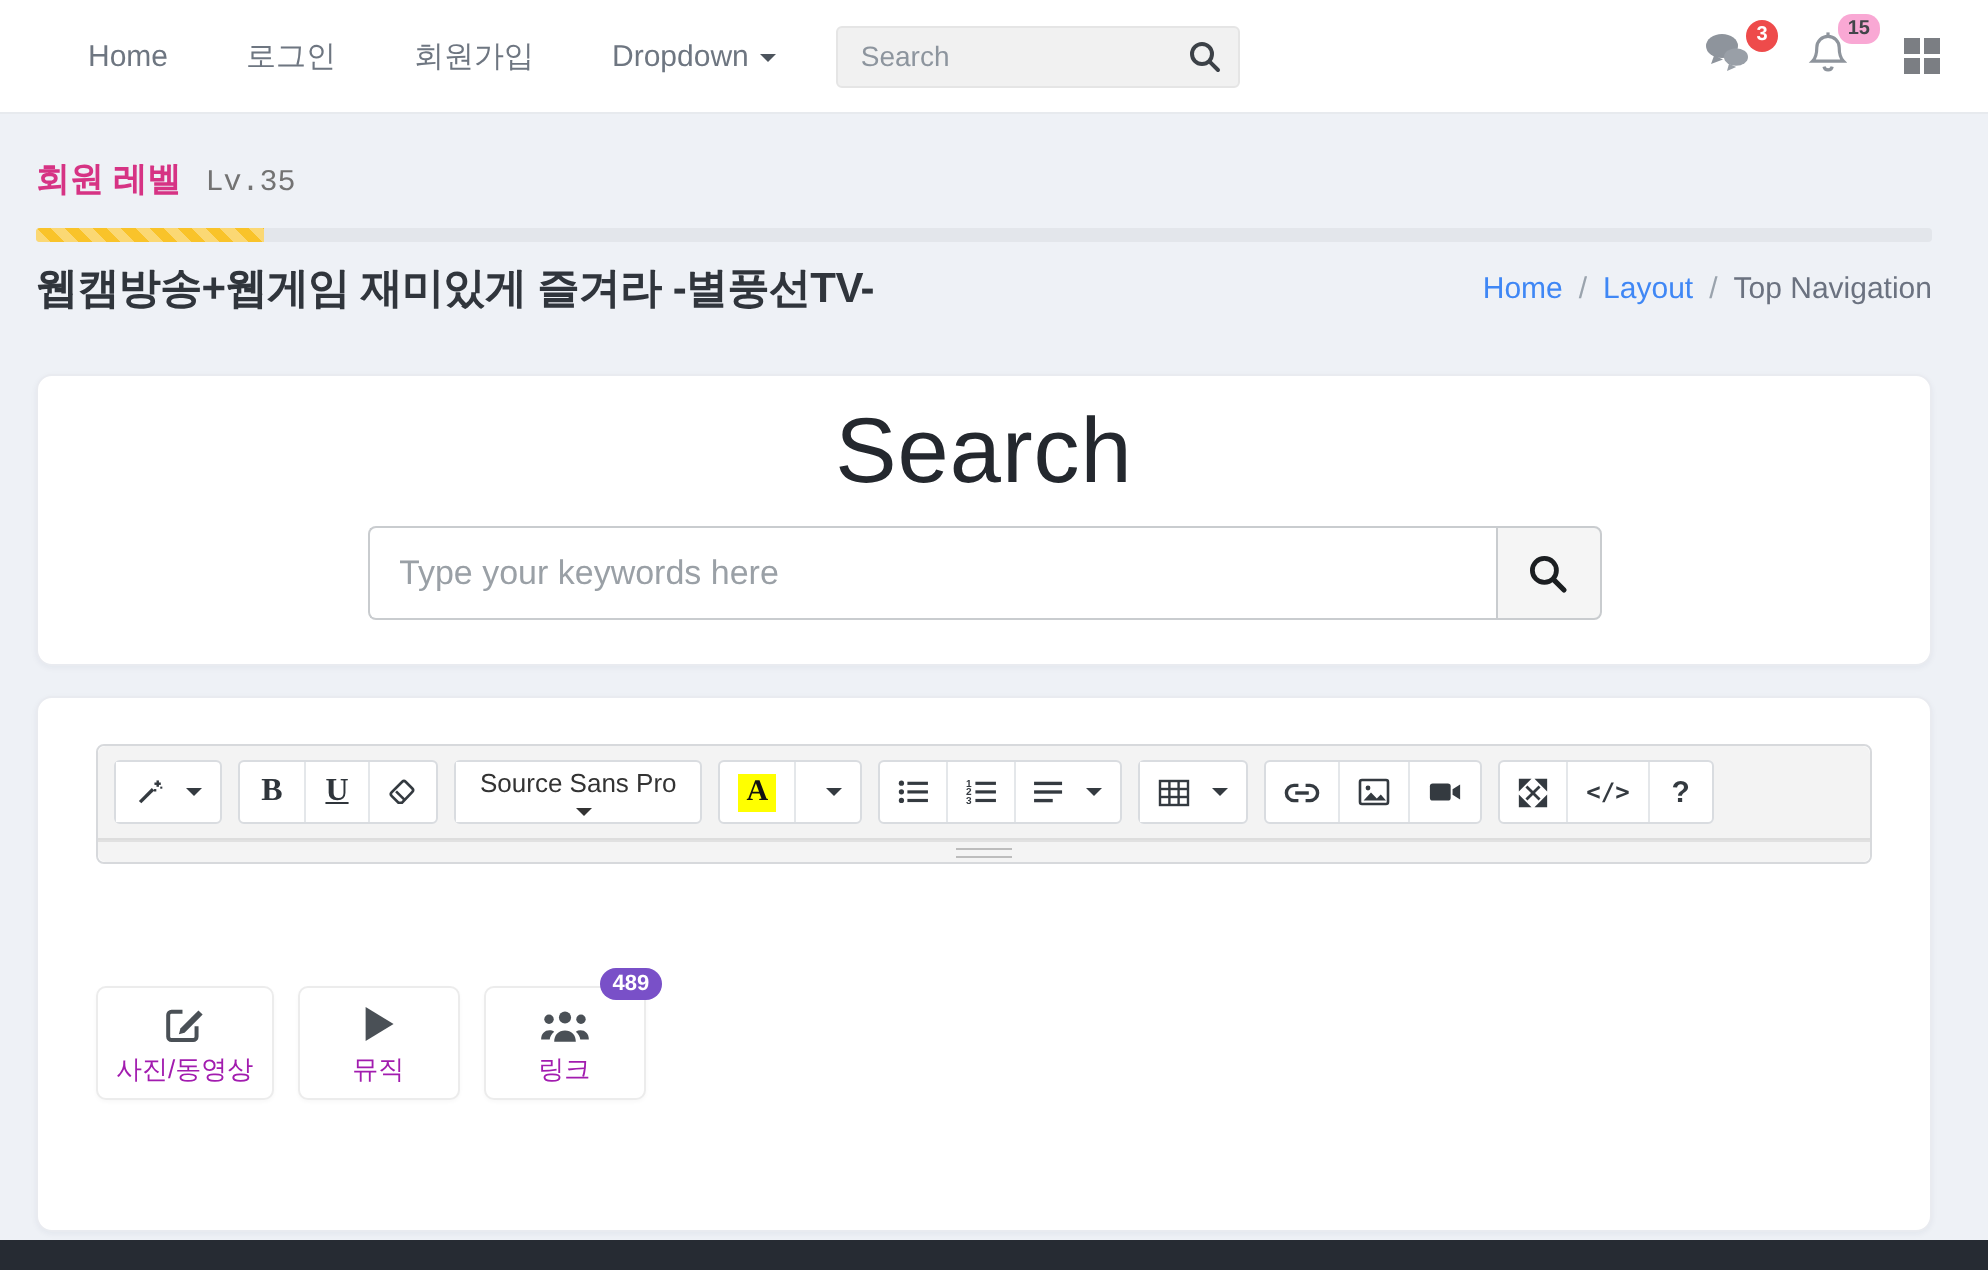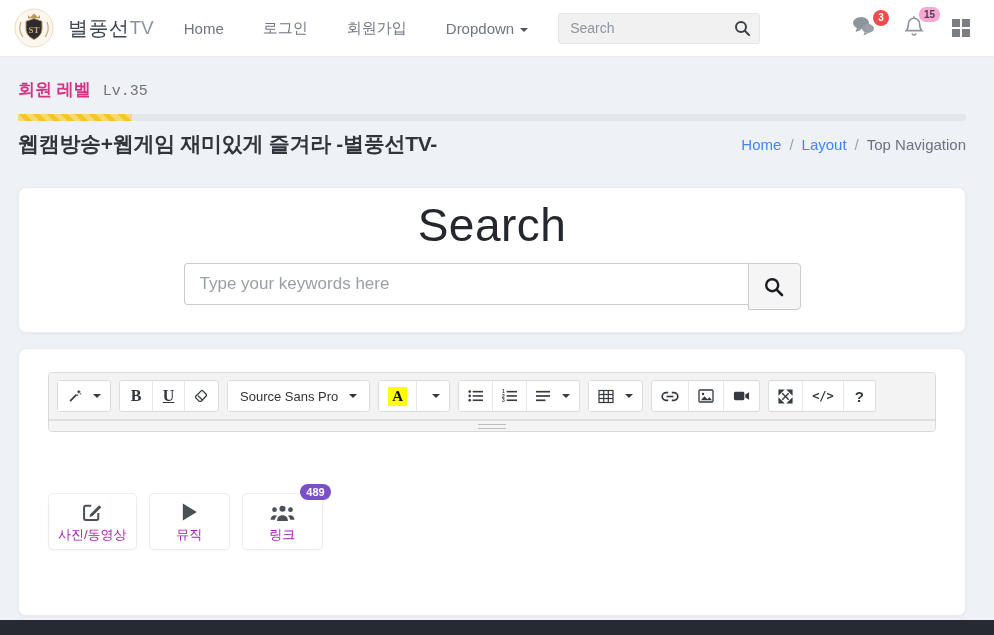--- a/index.html
+++ b/index.html
@@ -51,41 +51,41 @@
   .breadcrumb a { color:#3f87f5; text-decoration:none; cursor:pointer; }
   .breadcrumb .sep { color:#9aa3ad; }
 
   .card { background:#fff; border:1px solid #e9ebf0; border-radius:8px;
           box-shadow:0 1px 3px rgba(25,39,70,.05); }
 
   
   .search-card { margin-top:29px; padding:10px 0 22px; text-align:center; }
   .search-heading { font-size:46px; font-weight:300; color:#24282e; letter-spacing:.5px; }
   .search-row { display:flex; width:617px; margin:11px auto 0; }
-  .search-row input { flex:1; height:42px; border:1px solid #c9cccf; border-right:none;
+  .search-row input { flex:1; height:47px; border:1px solid #c9cccf; border-right:none;
       border-radius:4px 0 0 4px; padding:0 15px; font-size:17px; color:#333; font-family:inherit; outline:none; }
   .search-row input::placeholder { color:#9aa0a6; }
   .search-row button { width:53px; height:47px; background:#f5f5f5; border:1px solid #c9cccf;
       border-radius:0 4px 4px 0; cursor:pointer; display:flex; align-items:center; justify-content:center; }
 
   
   .editor-card { margin-top:15px; padding:23px 29px 28px; height:268px; }
   .note-editor { border:1px solid #d7d9dc; border-radius:4px; }
   .note-toolbar { background:#f3f3f3; border-bottom:1px solid #ddd; border-radius:4px 4px 0 0;
                   padding:7px 8px; display:flex; gap:8px; align-items:center; }
   .btn-group { display:inline-flex; background:#fff; border:1px solid #d9dce0; border-radius:3px; }
   .note-btn { height:30px; min-width:32px; padding:0 9px; background:#fff; border:none;
       border-left:1px solid #e4e7ea; display:flex; align-items:center; justify-content:center;
       gap:5px; cursor:pointer; color:#343a40; font-family:inherit; }
   .note-btn:first-child { border-left:none; border-radius:3px 0 0 3px; }
   .note-btn:last-child { border-radius:0 3px 3px 0; }
   .bold-glyph, .under-glyph { font-family:"Liberation Serif","DejaVu Serif",serif; font-weight:bold;
       font-size:16px; color:#2f353b; }
   .under-glyph { text-decoration:underline; }
-  .font-btn { font-size:13px; color:#333; padding:0 12px; }
+  .font-btn { font-size:13px; color:#333; padding:0 12px;flex-direction:column; }
   .hilite-a { background:#ffff00; font-family:"Liberation Serif","DejaVu Serif",serif; font-weight:bold;
       font-size:15px; color:#111; padding:0 4px; line-height:19px; }
   .code-glyph { font-family:"DejaVu Sans Mono",monospace; font-size:12px; font-weight:bold; }
   .help-glyph { font-size:15px; font-weight:bold; }
   .note-editing-area { padding:13px 12px; min-height:47px; font-size:15px; color:#24292d; cursor:text; }
   .note-statusbar { height:11px; background:#f4f4f4; border-top:1px solid #e1e1e1;
       border-radius:0 0 4px 4px; display:flex; align-items:center; justify-content:center; cursor:ns-resize; }
   .resize-bar { width:28px; height:5px; border-top:1px solid #bdbdbd; border-bottom:1px solid #bdbdbd; }
 
   .action-row { margin-top:61px; display:flex; gap:12px; }
@@ -99,31 +99,20 @@
       font-size:11px; font-weight:bold; padding:2px 6px; border-radius:8px; }
 
   .bottom-bar { position:absolute; left:0; right:0; bottom:0; height:15px; background:#262b33; }
 </style>
 </head>
 <body>
 
 <div class="screen">
 
   <header class="navbar">
-    <div class="brand-wrap">
-      <svg class="logo" viewBox="0 0 40 40">
-        <circle cx="20" cy="20" r="19" fill="#fbf7ee" stroke="#e9dec7"></circle>
-        <path d="M14 7 l2.2 2.2 L20 5.6 l3.8 3.6 L26 7 v3.2 H14 Z" fill="#b99a5c"></path>
-        <path d="M20 10.5 l8 2.8 v7.5 c0 5.8-4 8.8-8 10.7 -4-1.9-8-4.9-8-10.7 v-7.5 Z" fill="#2e2a31" stroke="#b99a5c" stroke-width="1"></path>
-        <text x="20" y="24.5" text-anchor="middle" font-size="9" font-weight="bold" fill="#c9a96a" font-family="Liberation Serif, serif">ST</text>
-        <path d="M7 14 c-2 5 -1 11 2 15 M33 14 c2 5 1 11 -2 15" fill="none" stroke="#c9ab73" stroke-width="1.2"></path>
-      </svg>
-      <span class="brand-main">별풍선</span>
-      <span class="brand-suffix">TV</span>
-    </div>
 
     <nav class="nav-links">
       <a class="nav-link">Home</a>
       <a class="nav-link">로그인</a>
       <a class="nav-link">회원가입</a>
       <a class="nav-link nav-dropdown">
         <span>Dropdown</span><i class="caret"></i>
       </a>
     </nav>
 

